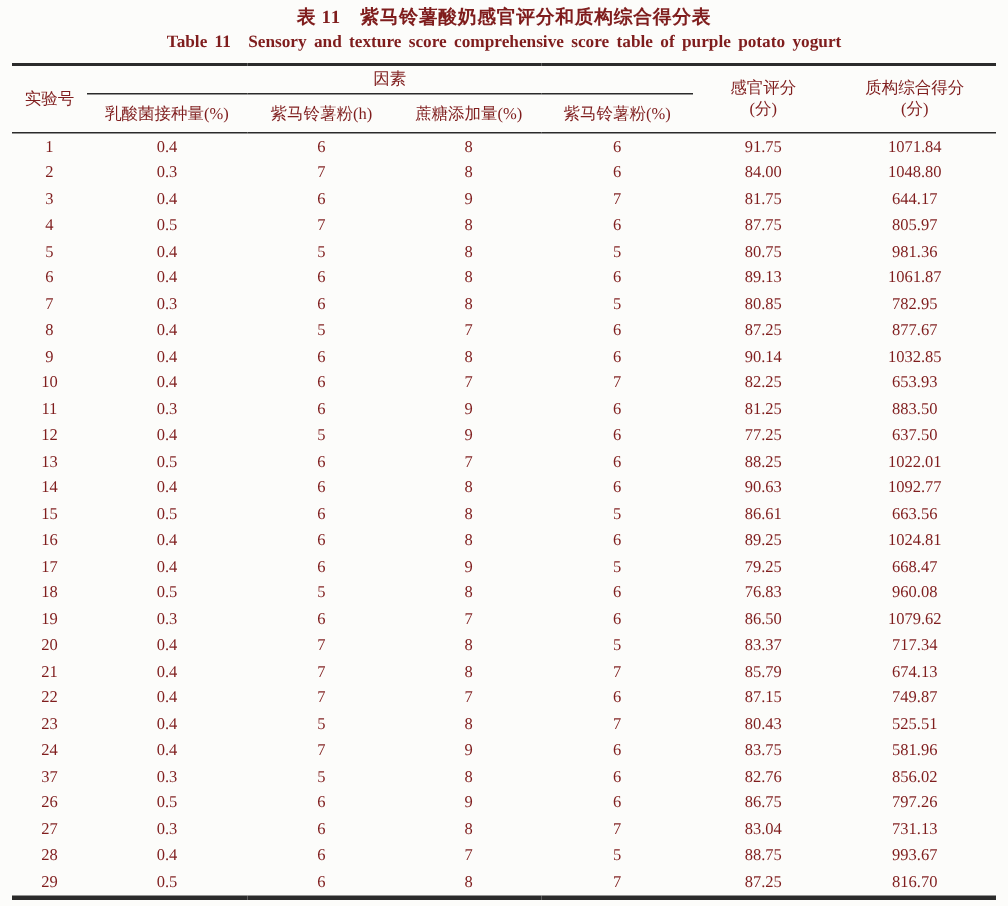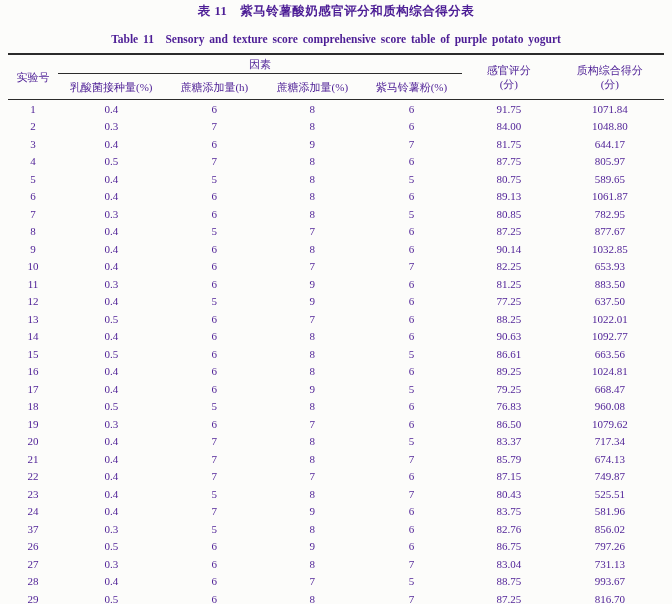--- a/index.html
+++ b/index.html
@@ -6,38 +6,38 @@
     margin: 0;
     padding: 0;
     background: #ffffff;
   }
   .page {
     position: relative;
     width: 672px;
     height: 604px;
     background: #fcfcfa;
     font-family: "Liberation Serif", "DejaVu Serif", serif;
-    color: #4c1d95;
+    color: #7f1d1d;
     overflow: hidden;
     box-sizing: border-box;
     padding-top: 3px;
   }
   .title-cn {
     text-align: center;
     font-size: 12.5px;
     font-weight: bold;
     line-height: 16px;
     letter-spacing: 0.5px;
   }
   .title-en {
     text-align: center;
     font-size: 11.5px;
     font-weight: bold;
     line-height: 15px;
-    margin-top: 13px;
+    margin-top: 2px;
     word-spacing: 2px;
   }
   table.score-table {
     width: 656px;
     margin: 6px 8px 0 8px;
     border-collapse: collapse;
     table-layout: fixed;
     font-size: 11px;
     border-top: 2.5px solid #2b2b2b;
     border-bottom: 3px solid #2b2b2b;
@@ -93,21 +93,21 @@
           <span>感官评分</span><br>
           <span>(分)</span>
         </th>
         <th rowspan="2" class="hdr-bottom two-line">
           <span>质构综合得分</span><br>
           <span>(分)</span>
         </th>
       </tr>
       <tr class="row2">
         <th class="hdr-bottom">乳酸菌接种量(%)</th>
-        <th class="hdr-bottom">蔗糖添加量(h)</th>
+        <th class="hdr-bottom">紫马铃薯粉(h)</th>
         <th class="hdr-bottom">蔗糖添加量(%)</th>
         <th class="hdr-bottom">紫马铃薯粉(%)</th>
       </tr>
     </thead>
     <tbody id="table-body">
         <tr>
           <td>1</td>
           <td>0.4</td>
           <td>6</td>
           <td>8</td>
@@ -142,21 +142,21 @@
           <td>87.75</td>
           <td>805.97</td>
         </tr>
         <tr>
           <td>5</td>
           <td>0.4</td>
           <td>5</td>
           <td>8</td>
           <td>5</td>
           <td>80.75</td>
-          <td>589.65</td>
+          <td>981.36</td>
         </tr>
         <tr>
           <td>6</td>
           <td>0.4</td>
           <td>6</td>
           <td>8</td>
           <td>6</td>
           <td>89.13</td>
           <td>1061.87</td>
         </tr>

